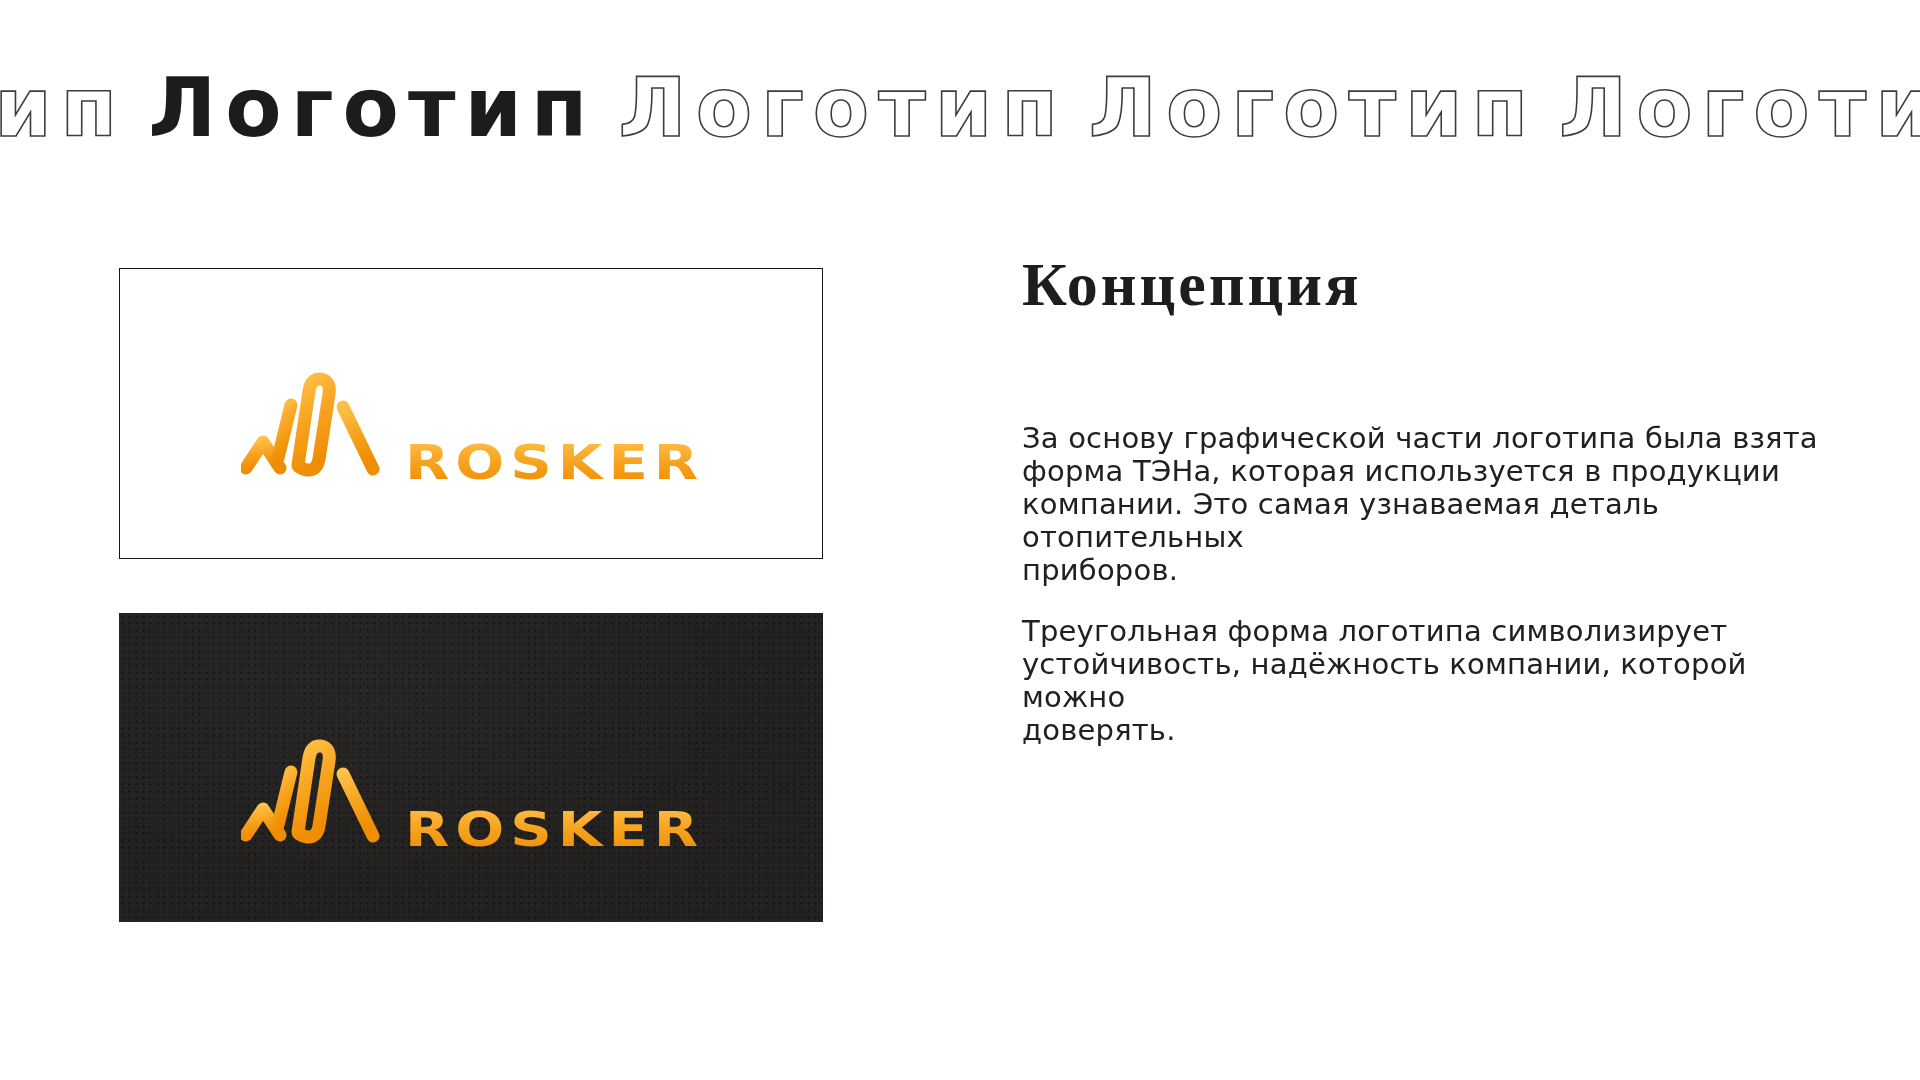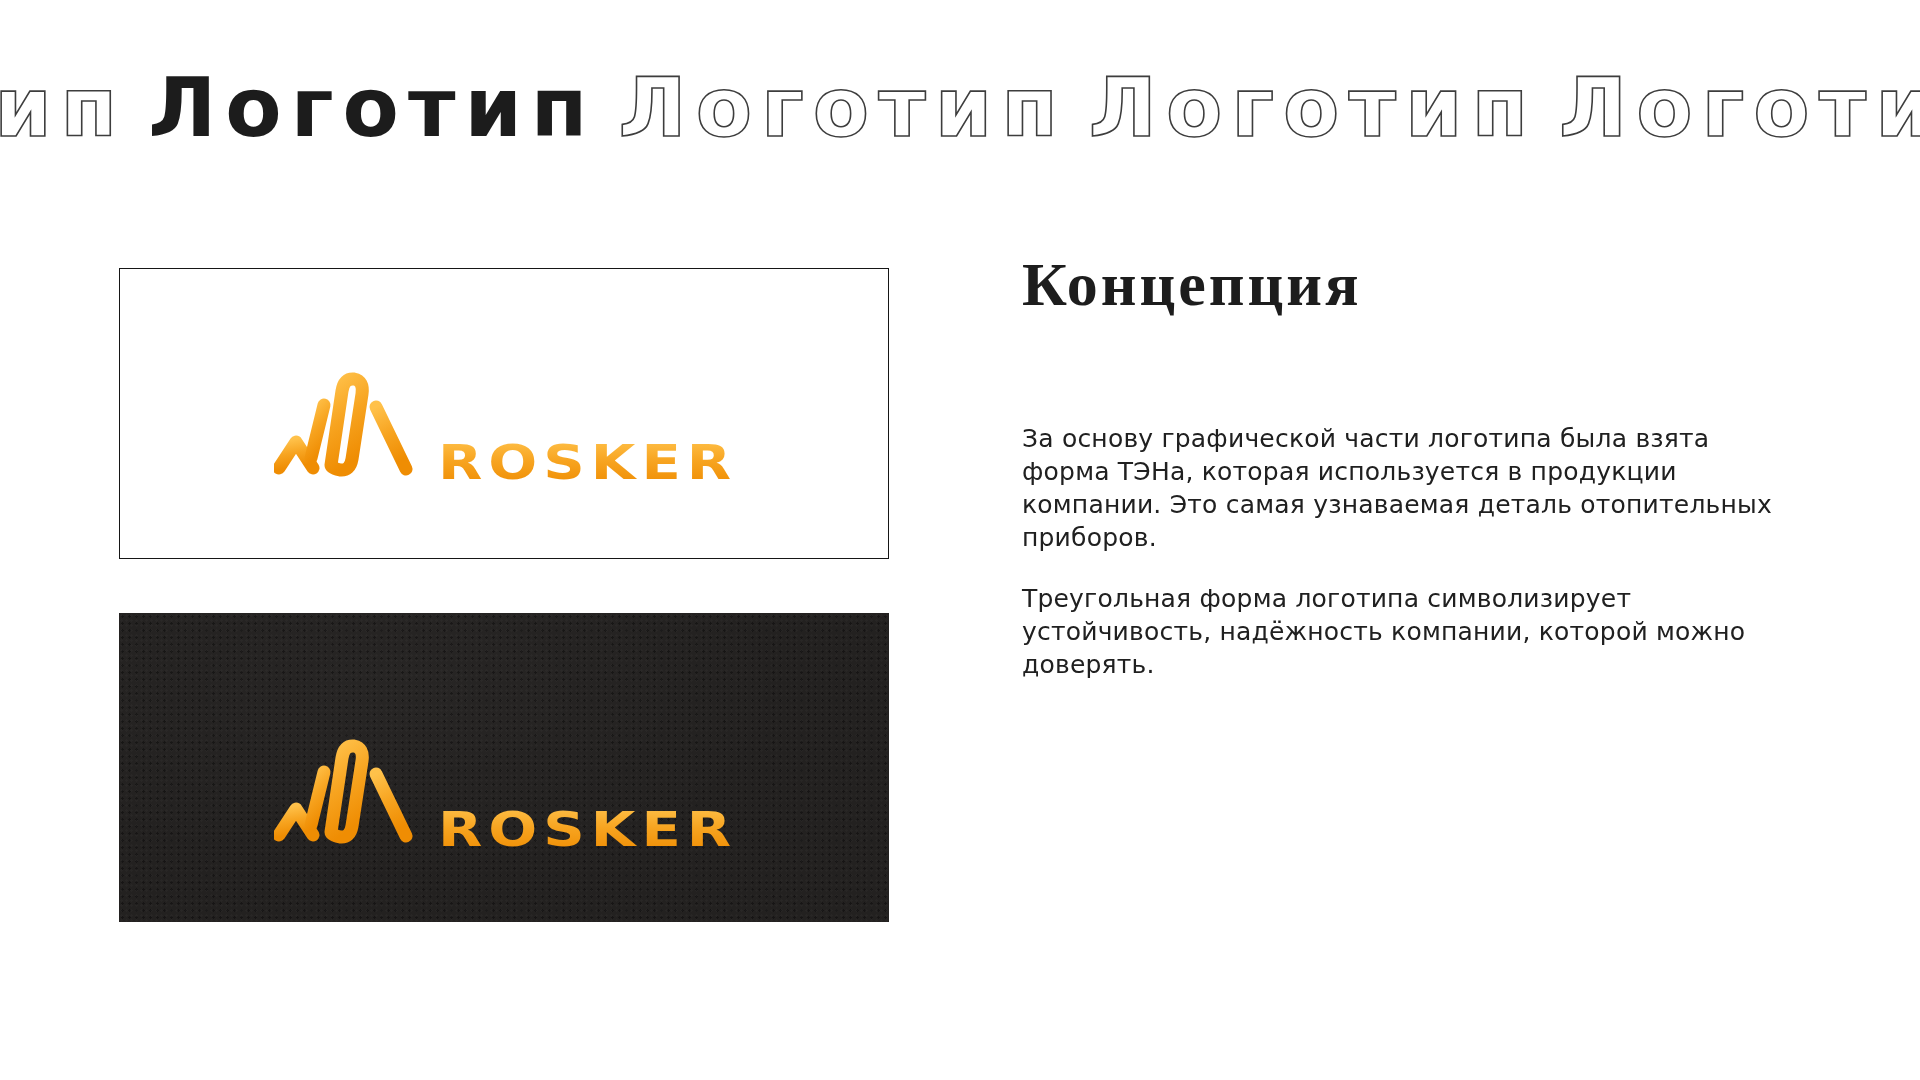--- a/index.html
+++ b/index.html
@@ -29,21 +29,21 @@
   .hw.solid { color:#1c1c1c; }
   .hw.outline {
     color:#d9d9d9;
   }
   @supports (-webkit-text-stroke: 1px #000) {
     .hw.outline { color:#ffffff; -webkit-text-stroke:1.6px #3d3d3d; }
   }
 
   
   .card {
-    position:absolute; left:119px; width:770px;
+    position:absolute; left:119px; width:704px;
   }
   .card-light {
     top:268px; height:291px;
     background:#ffffff;
     border:1px solid #161616;
   }
   .card-dark {
     top:613px; height:309px;
     background-color:#232120;
     background-image:
@@ -87,21 +87,21 @@
     position:absolute; left:1022px; top:253px;
     font-family:Liberation Serif, serif;
     font-weight:700; font-size:62px; line-height:1;
     letter-spacing:3px;
     color:#1d1d1d;
   }
   .concept-body {
     position:absolute; left:1022px; top:422px;
     width:810px;
     font-family:"DejaVu Sans", sans-serif;
-    font-weight:400; font-size:25px; line-height:33px;
+    font-weight:400; font-size:29px; line-height:33px;
     letter-spacing:0.2px;
     color:#202020;
   }
   .concept-body p {
     margin:0 0 28px 0;
     white-space:pre-line;
   }
 </style>
 </head>
 <body>

